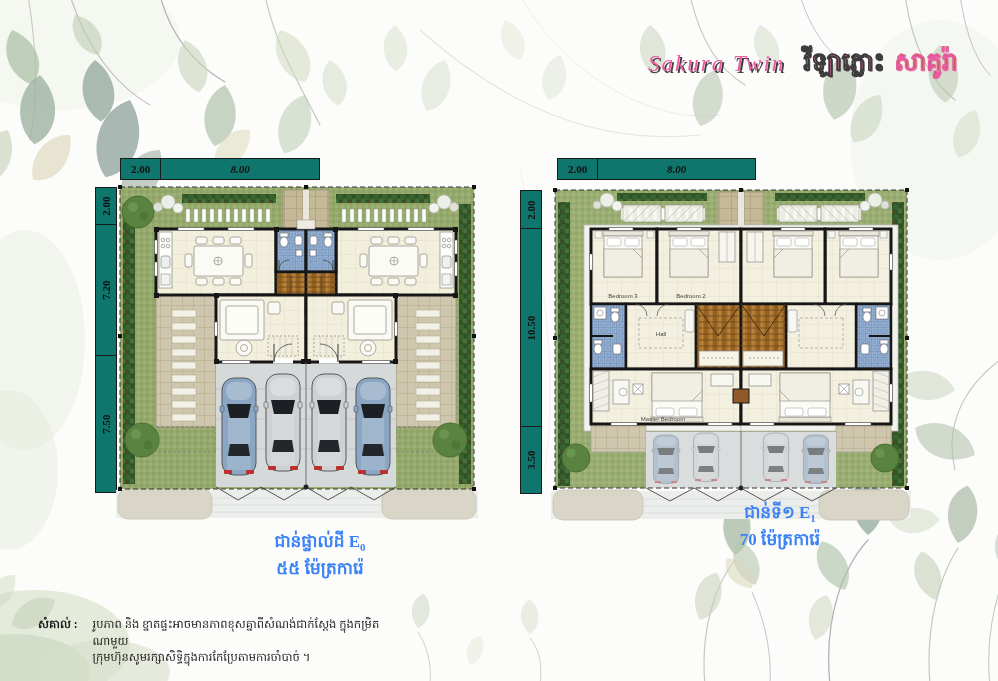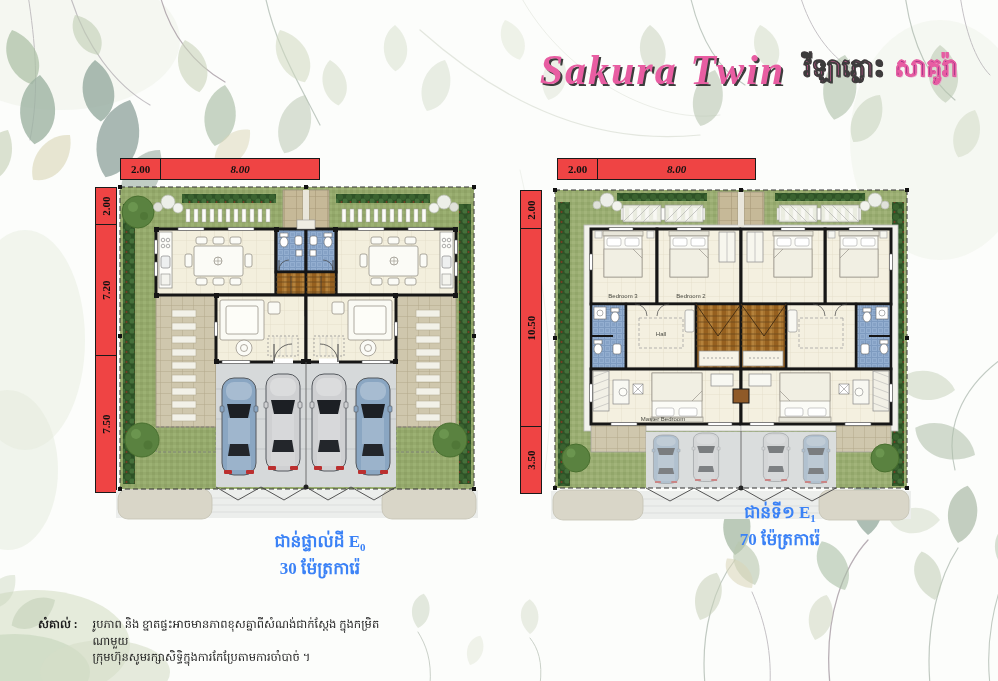--- a/index.html
+++ b/index.html
@@ -2,29 +2,29 @@
 <html><head>
 <meta charset="utf-8">
 <style>
   html,body{margin:0;padding:0;}
   .page{position:relative;width:998px;height:681px;overflow:hidden;
         background:#fcfdfb;font-family:"Liberation Sans",sans-serif;}
   .bg-svg{position:absolute;left:0;top:0;width:998px;height:681px;}
 
   
   .logo{position:absolute;top:46px;right:40px;display:flex;align-items:center;gap:18px;}
-  .brand-script{font-family:"Liberation Serif",serif;font-style:italic;font-weight:bold;
-    font-size:42px;color:#e85da2;letter-spacing:2px;
+  .brand-script{font-family:"Liberation Serif",serif;font-style:italic;font-weight:normal;
+    font-size:23px;color:#e85da2;letter-spacing:2px;
     text-shadow:2px 2px 0 rgba(45,45,45,.92);}
   .brand-kh{font-family:Liberation Serif, serif;font-weight:bold;font-size:25px;display:flex;gap:10px;}
   .kh-pink{color:#e85da2;-webkit-text-stroke:0.8px #3c3c3c;text-shadow:1px 1px 0 #3c3c3c;}
-  .kh-dark{color:#701a75;-webkit-text-stroke:0.8px #e85da2;text-shadow:1px 1px 0 #e8a9c9;}
+  .kh-dark{color:#a16207;-webkit-text-stroke:0.8px #e85da2;text-shadow:1px 1px 0 #e8a9c9;}
 
   
-  .dimbar{position:absolute;display:flex;background:#ef4444;border:1.5px solid #1a1a1a;
+  .dimbar{position:absolute;display:flex;background:#0f766e;border:1.5px solid #1a1a1a;
     font:bold 11px "Liberation Serif",serif;color:#111;}
   .dimbar.h{height:20px;}
   .dimbar.h .cell{display:flex;align-items:center;justify-content:center;border-right:1.5px solid #1a1a1a;}
   .dimbar.h .cell:last-child{border-right:none;font-style:italic;}
   .dimbar.v{flex-direction:column;width:20px;}
   .dimbar.v .cell{display:flex;align-items:center;justify-content:center;border-bottom:1.5px solid #1a1a1a;}
   .dimbar.v .cell:last-child{border-bottom:none;}
   .dimbar.v .cell span{transform:rotate(-90deg);white-space:nowrap;}
 
   
@@ -621,21 +621,21 @@
       <rect x="2" y="152" width="4" height="4" fill="#111"></rect>
         <rect x="354" y="152" width="4" height="4" fill="#111"></rect>
       <rect x="188" y="4" width="4" height="4" fill="#111"></rect>
     </g>
   </svg>
 
   <div class="caption" style="left:205px;top:529px;">
     <div>
       <span>ជាន់ផ្ទាល់ដី E</span><sub>0</sub>
     </div>
-    <div>30 ម៉ែត្រការ៉េ</div>
+    <div>៥៥ ម៉ែត្រការ៉េ</div>
   </div>
   <div class="caption" style="left:665px;top:500px;">
     <div>
       <span>ជាន់ទី១ E</span><sub>1</sub>
     </div>
     <div>70 ម៉ែត្រការ៉េ</div>
   </div>
 
   <div class="note">
     <span class="lbl">សំគាល់ :</span>

